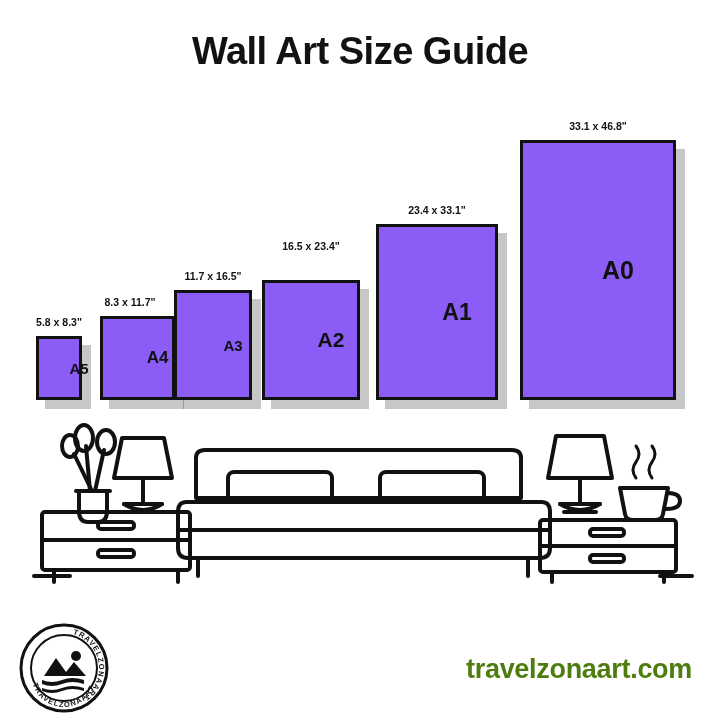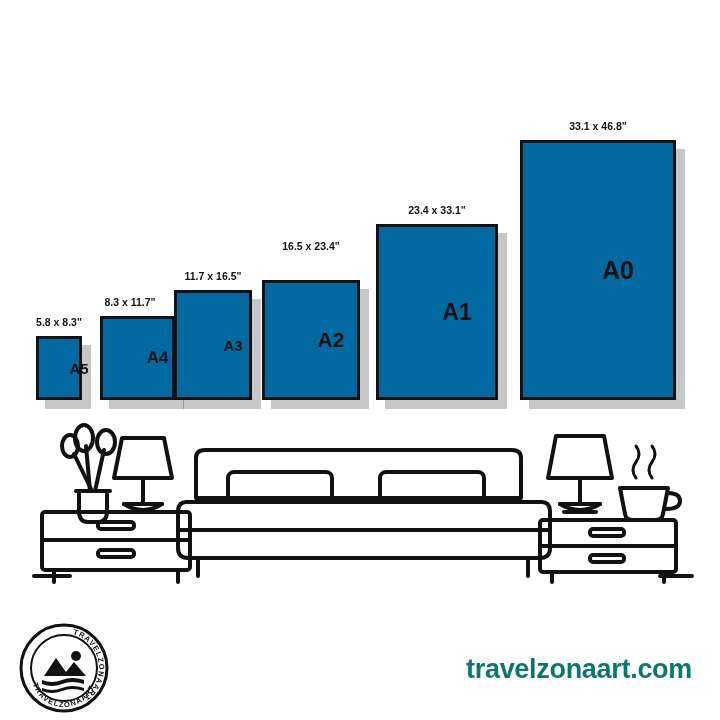--- a/index.html
+++ b/index.html
@@ -50,21 +50,21 @@
     transform: translateX(-50%);
     white-space: nowrap;
     font-size: 10.5px;
     font-weight: bold;
     color: #111;
   }
   .frame-box {
     position: absolute;
     left: 0;
     bottom: 0;
-    background: #0369a1;
+    background: #8b5cf6;
     border: 3px solid #111111;
     box-sizing: border-box;
     box-shadow: 9px 9px 0 0 rgba(0,0,0,0.22);
     display: flex;
     align-items: center;
     justify-content: center;
     padding-left: 40px;
   }
   .frame-name {
     font-weight: bold;
@@ -92,29 +92,30 @@
     top: 12px;
     width: 92px;
     height: 92px;
   }
   .site {
     position: absolute;
     right: 28px;
     top: 44px;
     font-size: 27px;
     font-weight: bold;
-    color: #0f766e;
+    color: #4d7c0f;
     letter-spacing: -0.3px;
   }
 </style>
 </head>
 <body>
 
 <div class="page">
 
+  <div class="title">Wall Art Size Guide</div>
 
   <div class="frames" id="frames">
       <div class="frame-group" style="left: 36px; width: 46px; height: 64px;">
         <div class="dim-label" style="top: -20px;">5.8 x 8.3"</div>
         <div class="frame-box" style="width: 46px; height: 64px;">
           <span class="frame-name" style="font-size: 15px;">A5</span>
         </div>
       </div>
       <div class="frame-group" style="left: 100px; width: 60px; height: 84px;">
         <div class="dim-label" style="top: -20px;">8.3 x 11.7"</div>

